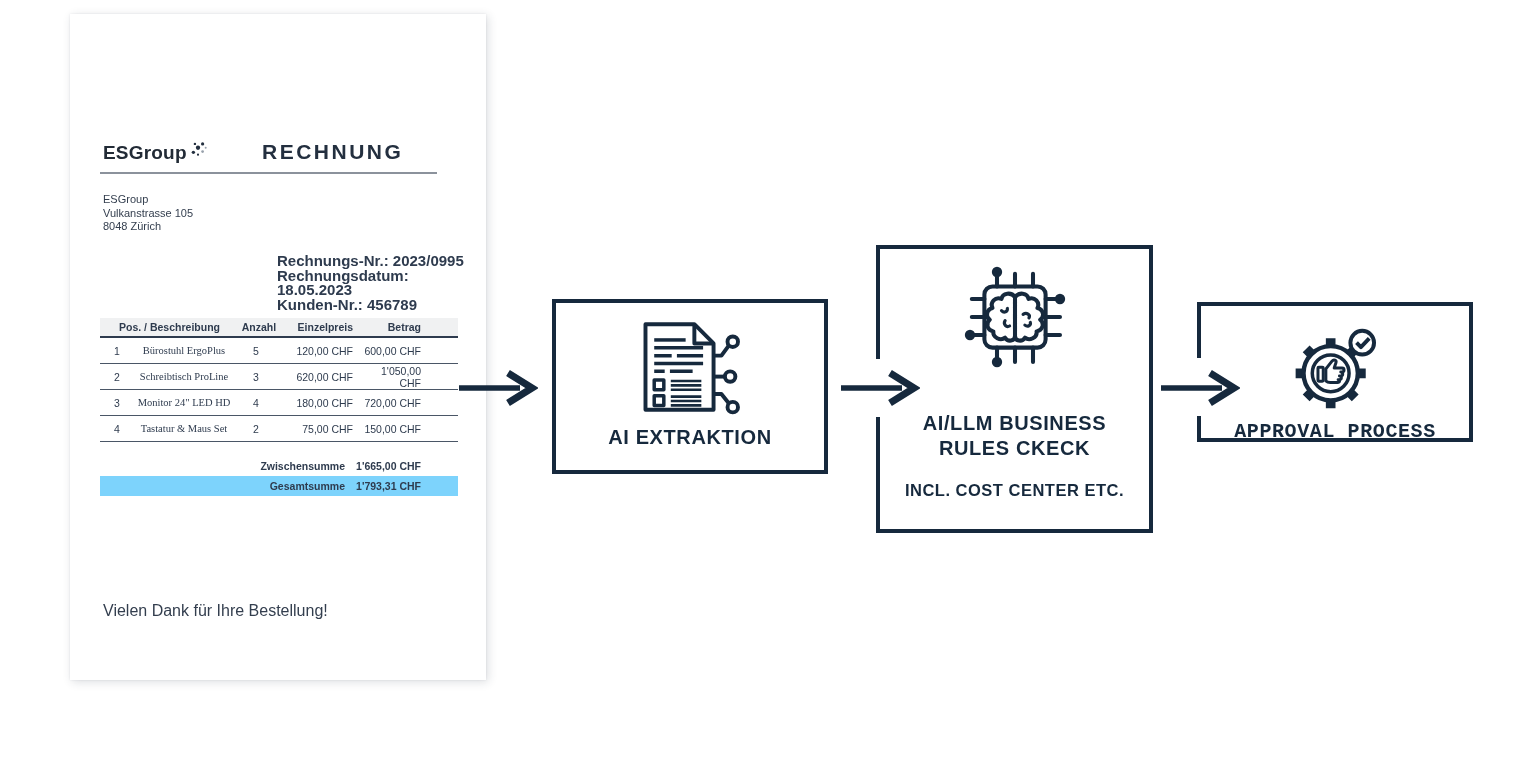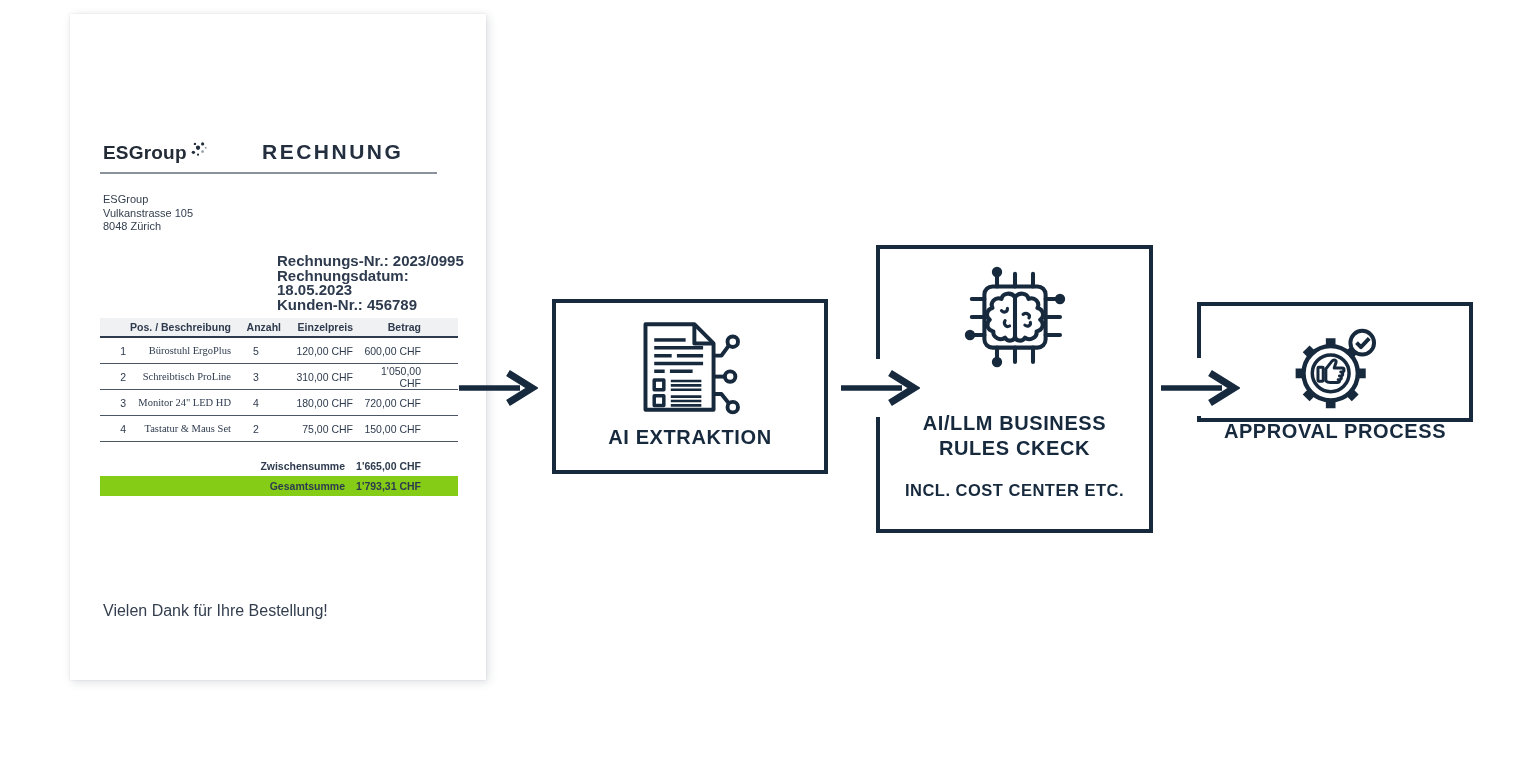--- a/index.html
+++ b/index.html
@@ -18,35 +18,35 @@
   .addr{position:absolute;left:33px;top:179px;font-size:11px;line-height:13.5px;color:#333e4e;}
   .meta{position:absolute;left:207px;top:240px;font-size:15px;font-weight:bold;
         line-height:14.5px;color:#2e3b4e;}
   .footer-note{position:absolute;left:33px;top:588px;font-size:16px;color:#333e4e;}
 
   .inv-table{position:absolute;left:30px;top:304px;width:358px;font-size:10.5px;color:#2e3b4e;}
   .t-head{display:grid;grid-template-columns:131px 50px 76px 101px;background:#f0f1f2;
           height:18px;align-items:center;font-weight:bold;border-bottom:2px solid #2e3b4e;}
   .t-row{display:grid;grid-template-columns:26px 105px 50px 76px 101px;height:25px;
          align-items:center;border-bottom:1.5px solid #4a5666;}
-  .cl{text-align:right;} .cr{text-align:right;} .cc{text-align:center;}
+  .cl{text-align:center;} .cr{text-align:right;} .cc{text-align:center;}
   .p8{padding-left:8px;} .p11{padding-left:11px;font-family:Liberation Serif, serif;} .p6{padding-left:6px;}
   .pr4{padding-right:4px;} .pr37{padding-right:37px;}
 
   .totals{position:absolute;left:30px;top:442px;width:358px;font-size:10.5px;font-weight:bold;}
   .tot-row{display:grid;grid-template-columns:245px 76px 37px;height:20px;align-items:center;}
   .tot-row .lab{text-align:right;} .tot-row .val{text-align:right;}
-  .tot-row.hl{background:#84cc16;}
+  .tot-row.hl{background:#7dd3fc;}
 
   
   .fbox{position:absolute;border:4px solid #16293d;background:#ffffff;box-sizing:border-box;
         display:flex;flex-direction:column;align-items:center;}
   .box1{left:552px;top:299px;width:276px;height:175px;}
   .box2{left:876px;top:245px;width:277px;height:288px;}
-  .box3{left:1197px;top:302px;width:276px;height:120px;}
+  .box3{left:1197px;top:302px;width:276px;height:140px;font-family:Liberation Mono, monospace;}
   .flabel{font-weight:bold;color:#16293d;font-size:20px;letter-spacing:.6px;text-align:center;
           line-height:25px;}
   .fsub{font-weight:bold;color:#16293d;font-size:16.5px;letter-spacing:.5px;margin-top:20px;}
   .box1 .ic{margin-top:16px;} .box1 .flabel{margin-top:10px;}
   .box2 .ic{margin-top:14px;} .box2 .flabel{margin-top:40px;}
   .box3 .ic{margin-top:13px;} .box3 .flabel{margin-top:8px;}
 
   .patch{position:absolute;background:#ffffff;z-index:5;}
   .patch2{left:874px;top:359px;width:9px;height:58px;}
   .patch3{left:1195px;top:358px;width:9px;height:58px;}
@@ -107,21 +107,21 @@
         <div class="cl p8">1</div>
         <div class="cl p11">Bürostuhl ErgoPlus</div>
         <div class="cc">5</div>
         <div class="cr pr4">120,00 CHF</div>
         <div class="cr pr37">600,00 CHF</div>
       </div>
       <div class="t-row">
         <div class="cl p8">2</div>
         <div class="cl p11">Schreibtisch ProLine</div>
         <div class="cc">3</div>
-        <div class="cr pr4">310,00 CHF</div>
+        <div class="cr pr4">620,00 CHF</div>
         <div class="cr pr37">1'050,00 CHF</div>
       </div>
       <div class="t-row">
         <div class="cl p8">3</div>
         <div class="cl p11">Monitor 24" LED HD</div>
         <div class="cc">4</div>
         <div class="cr pr4">180,00 CHF</div>
         <div class="cr pr37">720,00 CHF</div>
       </div>
       <div class="t-row">

